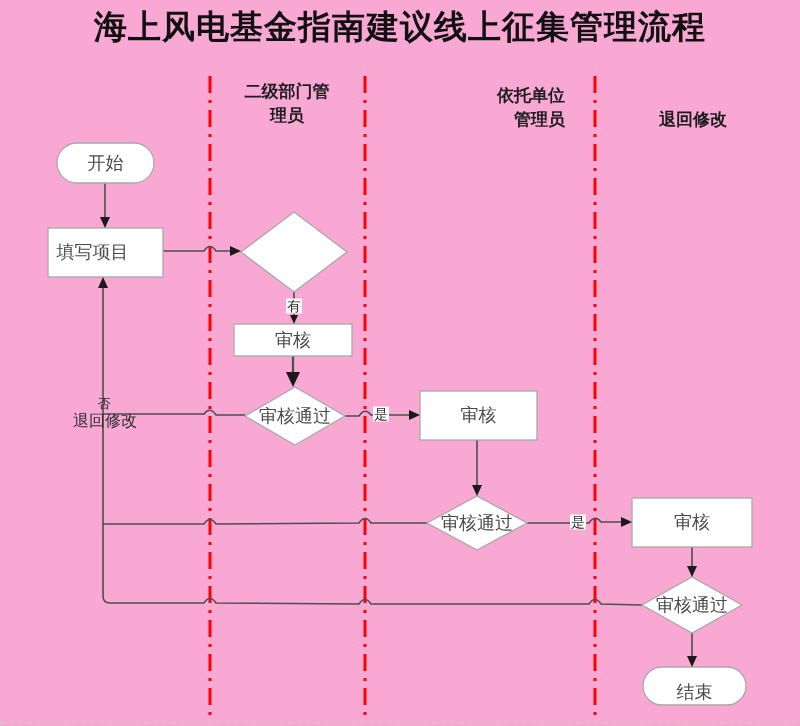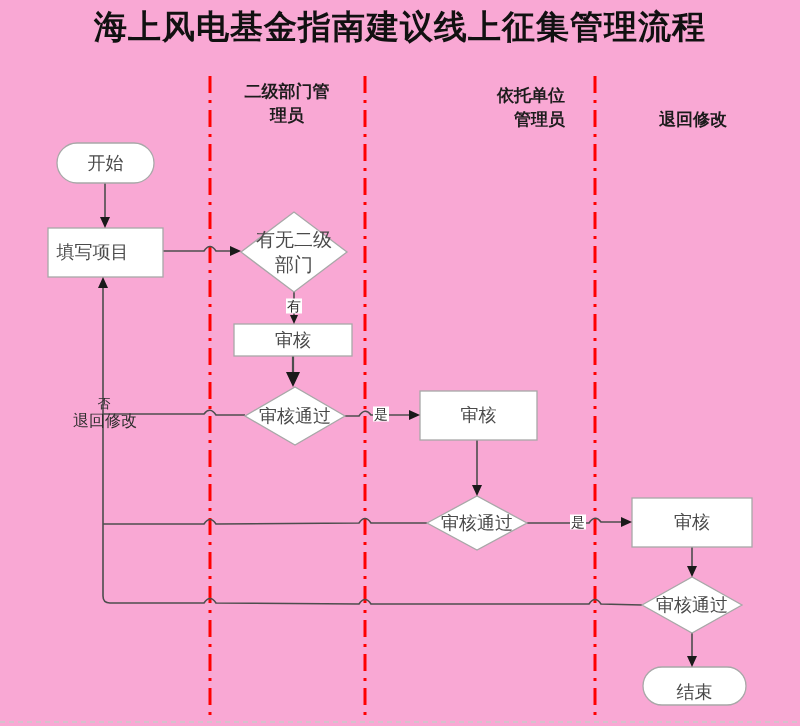--- a/index.html
+++ b/index.html
@@ -106,22 +106,20 @@
       <polygon points="477,496 472,485 482,485"></polygon>
       <polygon points="632,522 621,517 621,527"></polygon>
       <polygon points="692,577 687,566 697,566"></polygon>
       <polygon points="692,667 687,656 697,656"></polygon>
       <polygon points="103,277 98,288 108,288"></polygon>
     </g>
   </svg>
 
   <div class="nlabel" id="lab-start">开始</div>
   <div class="nlabel" id="lab-fill">填写项目</div>
-  <div class="nlabel" id="lab-hasdept">有无二级
-部门</div>
   <div class="nlabel" id="lab-r2">审核</div>
   <div class="nlabel" id="lab-d2">审核通过</div>
   <div class="nlabel" id="lab-r3">审核</div>
   <div class="nlabel" id="lab-d3">审核通过</div>
   <div class="nlabel" id="lab-r4">审核</div>
   <div class="nlabel" id="lab-d4">审核通过</div>
   <div class="nlabel" id="lab-end">结束</div>
 
   <div class="elabel" id="el-has">有</div>
   <div class="elabel" id="el-yes1">是</div>

